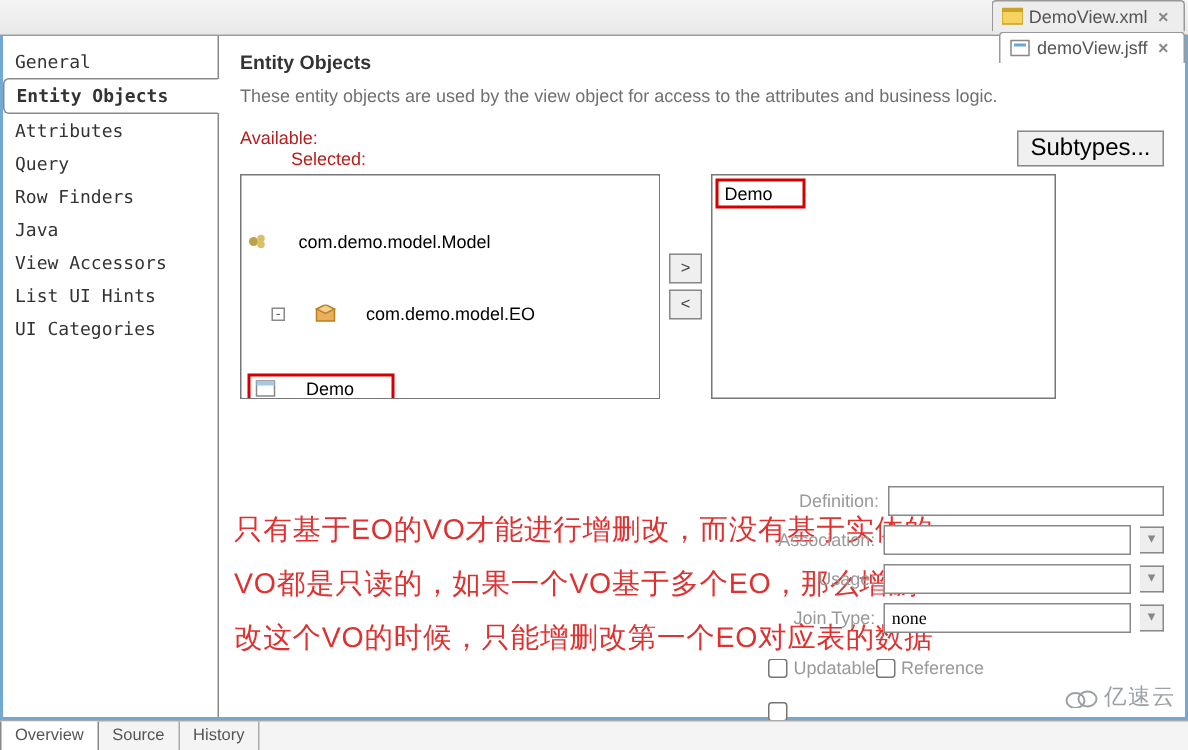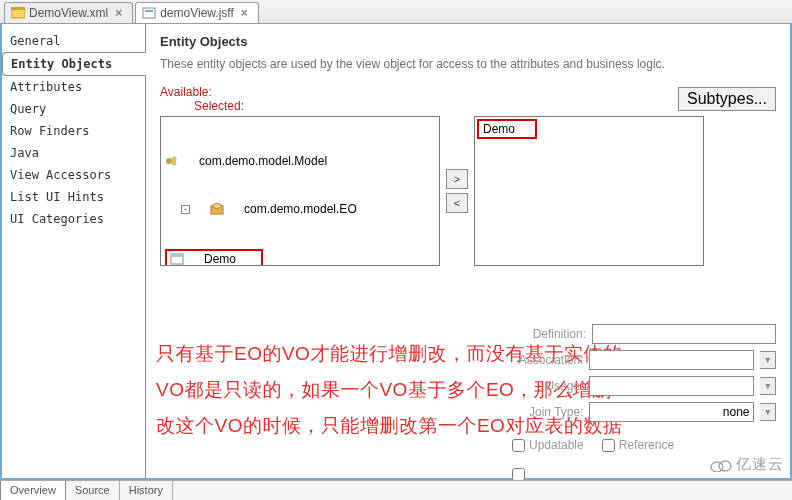--- a/index.html
+++ b/index.html
@@ -1,17 +1,17 @@
 <!DOCTYPE html>
 <html><head>
 <meta charset="utf-8">
 <style>
 * { box-sizing: border-box; margin: 0; padding: 0; font-family: "Microsoft YaHei", Tahoma, sans-serif; }
 body { background: #fff; width: 792px; height: 500px; overflow: hidden; position: relative; }
-.tabbar-top { height: 24px; background: linear-gradient(#f4f4f4,#e8e8e8); border-bottom: 1px solid #999; display: flex; align-items: flex-end; padding-left: 4px; font-size: 12px; }
+.tabbar-top { height: 24px; background: linear-gradient(#f4f4f4,#e8e8e8); border-bottom: 1px solid #999; display: flex; align-items: flex-end; padding-left: 4px; font-size: 12px; flex-direction: column; }
 .tab-top { padding: 3px 10px 3px 6px; border: 1px solid #999; border-bottom: none; border-radius: 3px 3px 0 0; margin-right: 2px; display: flex; align-items: center; gap: 4px; background: #fff; color: #555; }
 .tab-top.inactive { background: #ededed; }
 .tab-icon { width: 14px; height: 12px; display: inline-block; }
 .tab-close { color: #888; font-weight: bold; cursor: pointer; margin-left: 3px; }
 .workspace { display: flex; height: 456px; border: 2px solid #74a8d4; border-top: none; }
 .sidebar { width: 143px; background: #fff; padding: 6px 0; }
 .sidebar-item { font-size: 12px; padding: 4px 8px; color: #333; cursor: pointer; font-family: "SimSun", monospace; }
 .sidebar-item.active { background: #fff; border: 1px solid #888; border-right: 2px solid #fff; border-radius: 4px 0 0 4px; margin-right: -2px; font-weight: bold; position: relative; z-index: 2; }
 .main { flex: 1; border-left: 1px solid #888; padding: 10px 14px 0 14px; position: relative; font-family: "SimSun", monospace; }
 .page-title { font-size: 13px; font-weight: bold; color: #333; margin-bottom: 8px; }
@@ -29,24 +29,24 @@
 .tree-node { white-space: nowrap; padding: 1px 0; display: flex; align-items: center; gap: 20px; margin-top: 32px; }
 .tree-node.l1 { padding-left: 16px; }
 .tree-node.l2 { padding-left: 42px; }
 .tree-icon { width: 14px; height: 12px; display: inline-block; }
 .sel-item { padding: 1px 4px; }
 .red-box { border: 2px solid #d20000; }
 .annot { position: absolute; left: 10px; top: 312px; width: 470px; font-size: 19px; color: #e03030; line-height: 36px; font-family: "Microsoft YaHei", sans-serif; letter-spacing: 0.5px; }
 .props { position: absolute; right: 14px; top: 300px; width: 268px; font-size: 12px; color: #888; }
 .prop-row { display: flex; align-items: center; margin-bottom: 6px; gap: 6px; }
 .prop-row label { width: 78px; text-align: right; color: #999; }
-.prop-input { flex: 1; height: 20px; border: 1px solid #888; background: #fff; font-size: 12px; padding: 0 4px; font-family: Liberation Sans, sans-serif; text-align: right; }
+.prop-input { flex: 1; height: 20px; border: 1px solid #888; background: #fff; font-size: 12px; padding: 0 4px; font-family: Liberation Serif, serif; }
 .prop-input.dropdown { background: #fff; }
 .dd-arrow { width: 16px; height: 18px; border: 1px solid #888; border-left: none; background: #eee; text-align: center; font-size: 10px; line-height: 16px; }
-.check-row { display: flex; gap: 18px; padding-left: 4px; margin-top: 16px; }
+.check-row { display: flex; padding-left: 4px; margin-top: 16px; }
 .check { display: flex; align-items: center; gap: 4px; color: #999; }
 .check input { width: 13px; height: 13px; }
 .tabbar-bottom { position: absolute; bottom: 0; left: 0; height: 20px; background: #f4f4f4; border-top: 1px solid #aaa; width: 100%; display: flex; font-size: 11px; font-family: "SimSun", monospace; }
 .tab-bot { padding: 3px 9px; border-right: 1px solid #aaa; color: #555; cursor: pointer; }
 .tab-bot.active { border: 1px solid #888; border-bottom: none; border-top: none; background: #fff; text-align: right; }
 .watermark { position: absolute; right: 8px; bottom: 26px; font-size: 15px; color: #9aa0a6; display: flex; align-items: center; gap: 4px; letter-spacing: 1px; font-family: sans-serif; }
 .wm-icon { width: 22px; height: 14px; }
 .top-row { display: flex; align-items: center; justify-content: space-between; }
 .plus-minus { display:inline-block; width:9px; height:9px; border:1px solid #888; font-size:9px; line-height:7px; text-align:center; color:#555; background:#fff;}
 </style>

